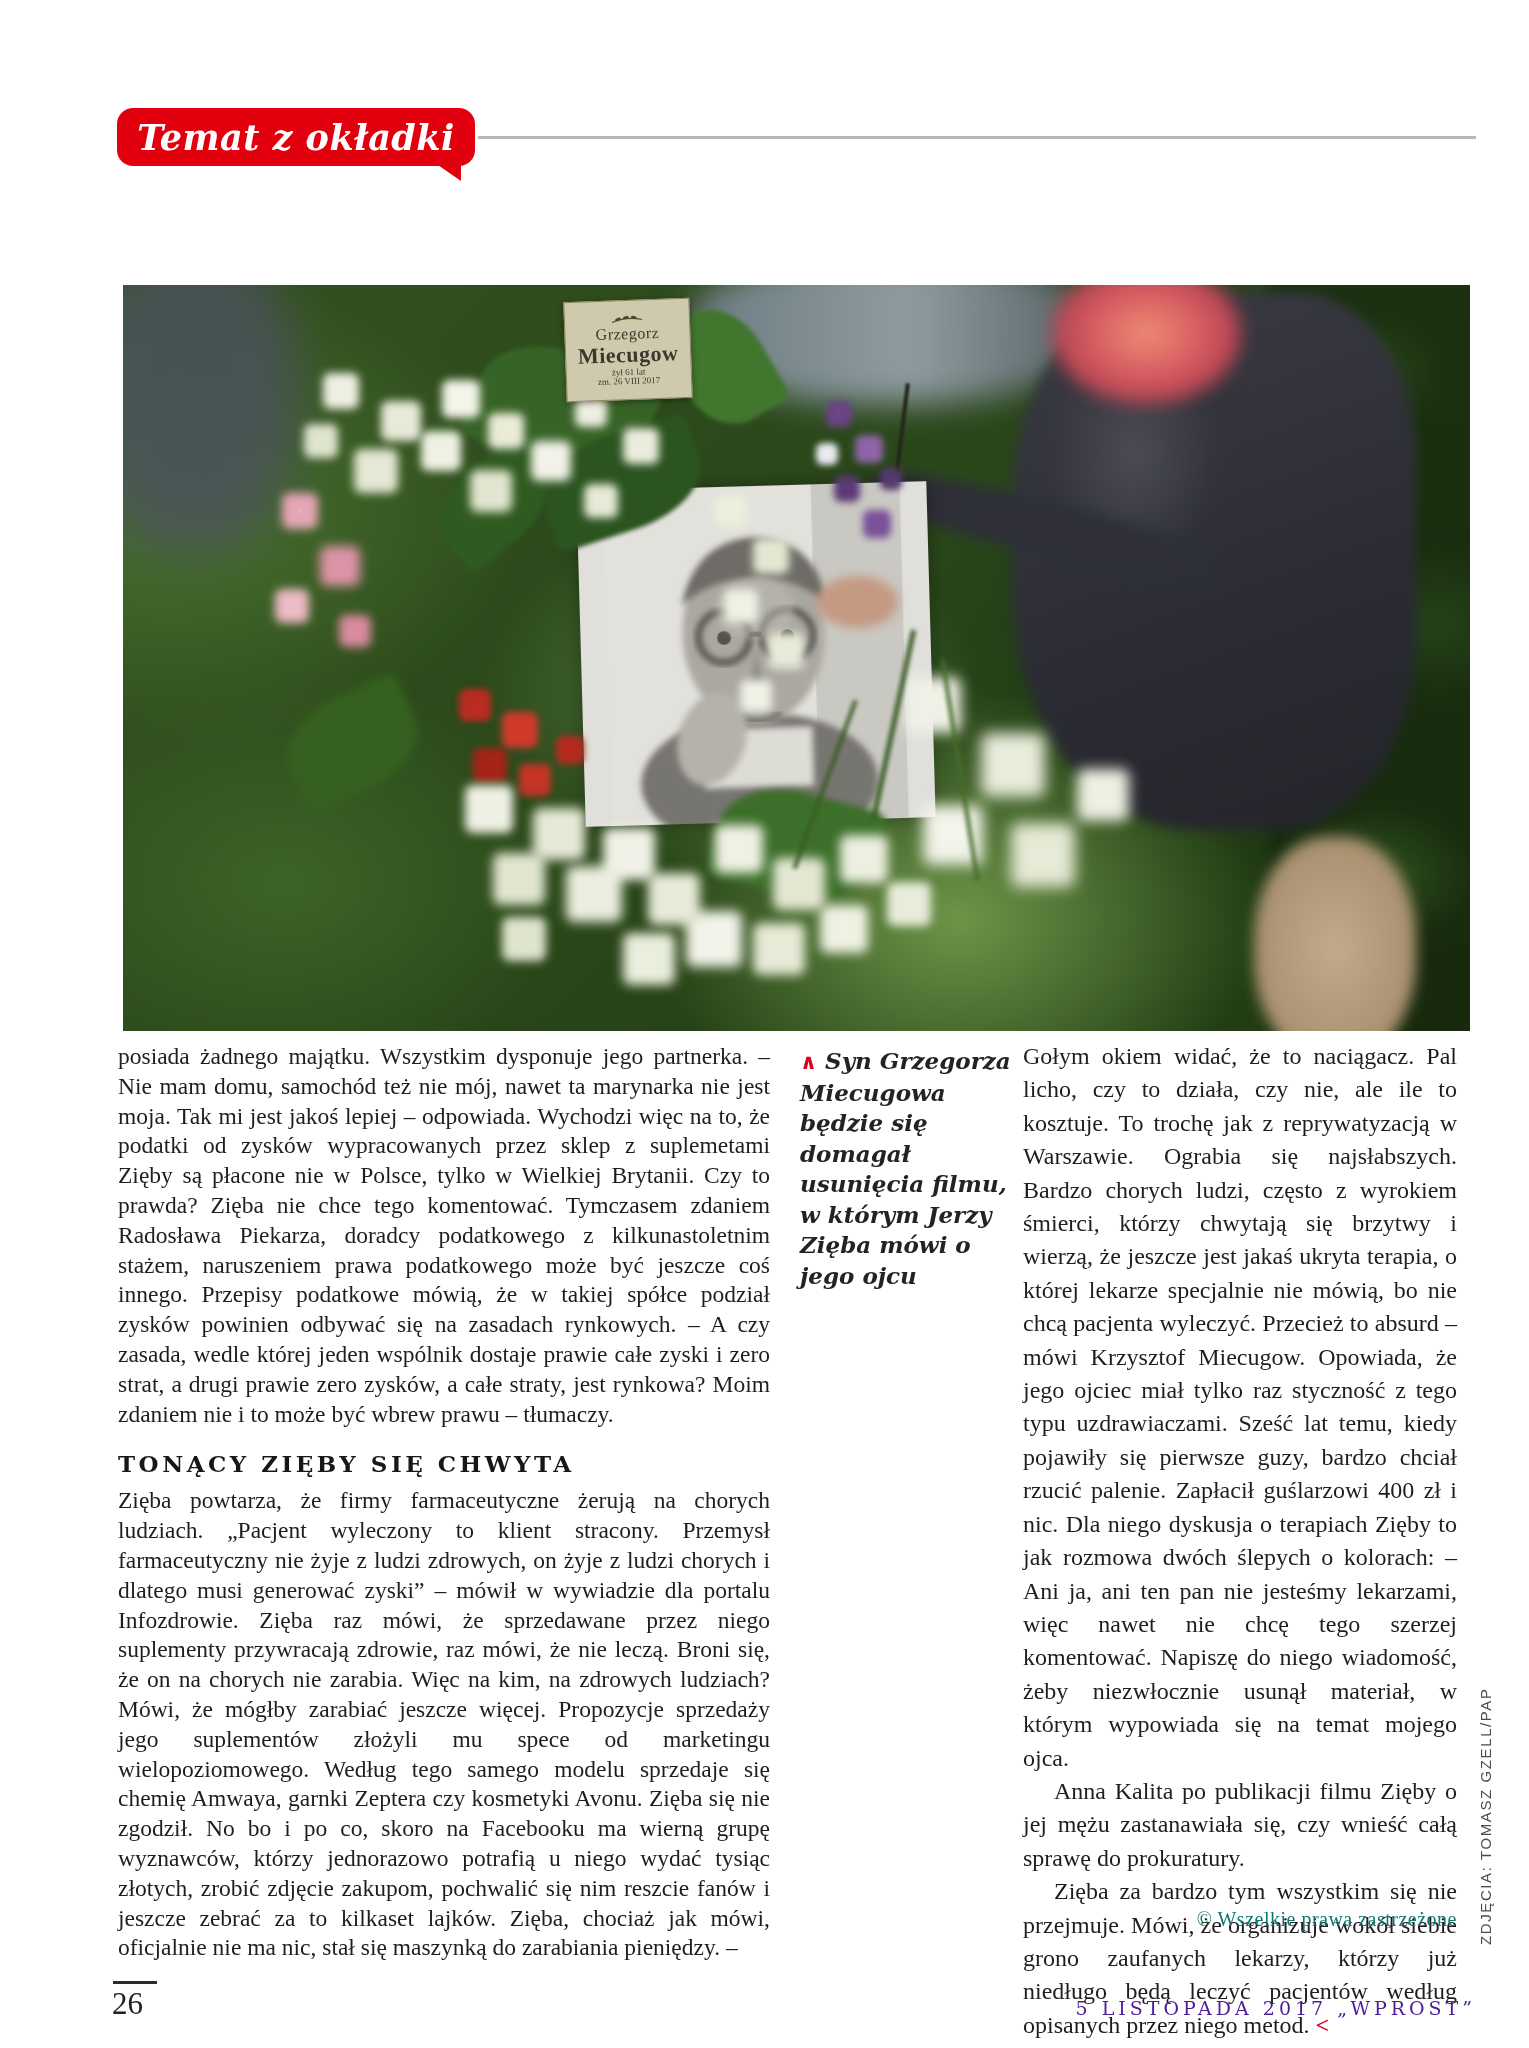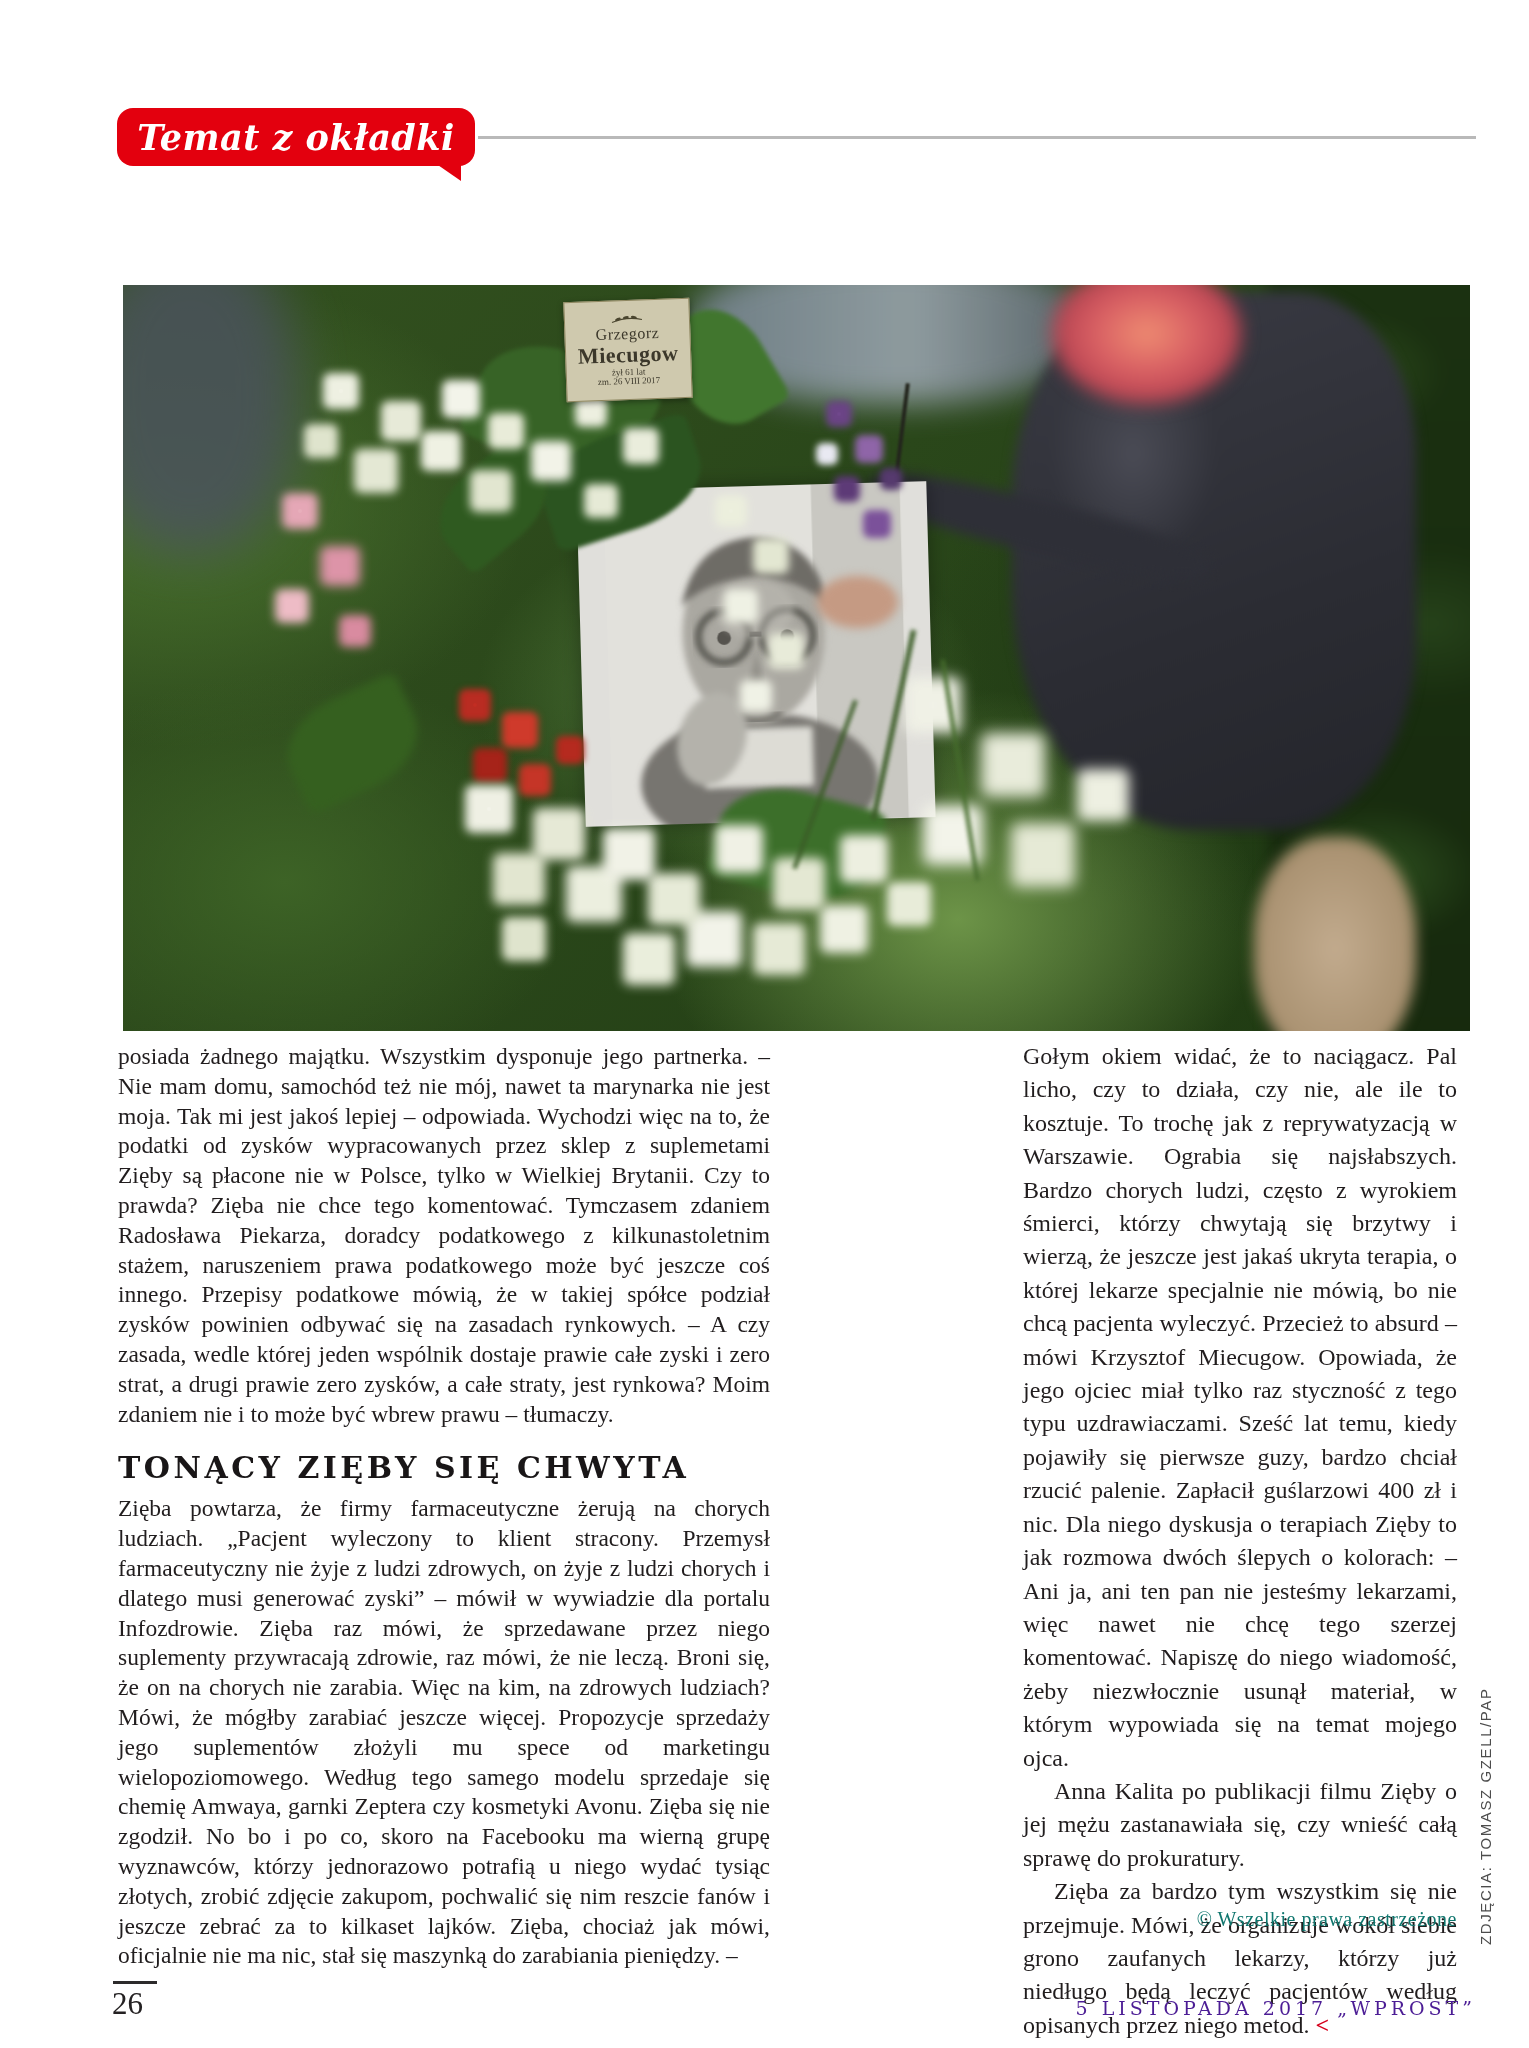--- a/index.html
+++ b/index.html
@@ -102,21 +102,21 @@
      color:#3c382b;text-align:center;line-height:1.05;}
   .plaque .orn{position:static;width:34px;height:10px;display:block;margin-bottom:2px;}
   .plaque .n1{position:static;font-size:16px;letter-spacing:.5px;}
   .plaque .n2{position:static;font-size:22px;font-weight:bold;letter-spacing:.5px;}
   .plaque .s1{position:static;font-size:9px;margin-top:2px;}
   .plaque .s2{position:static;font-size:9px;}
 
   
   .left-col{position:absolute;left:118px;top:1042px;width:652px;}
   .left-col p{margin:0;font-size:23.5px;line-height:29.8px;text-align:justify;}
-  .left-col h3{margin:21px 0 9px 0;font-family:"DejaVu Serif",serif;font-size:30px;
+  .left-col h3{margin:21px 0 9px 0;font-family:"DejaVu Serif",serif;font-size:23px;
      font-weight:bold;letter-spacing:3.5px;color:#191617;}
   .cap-col{position:absolute;left:800px;top:1046px;width:216px;}
   .cap-col p{margin:0;font-family:"DejaVu Serif",serif;font-style:italic;font-weight:bold;
      font-size:23px;line-height:30.5px;color:#262223;}
   .cap-caret{color:#d6001c;font-family:"DejaVu Sans",sans-serif;font-style:normal;font-size:21px;}
   .right-col{position:absolute;left:1023px;top:1040px;width:434px;}
   .right-col p{margin:0;font-size:24px;line-height:33.4px;text-align:justify;}
   .right-col p.ind{text-indent:31px;}
   .end-mark{color:#d6001c;font-weight:bold;}
   .rights{position:absolute;left:1023px;top:1908px;width:434px;text-align:right;
@@ -209,20 +209,26 @@
       <span class="s2">zm. 26 VIII 2017</span>
     </div>
   </div>
 
   <div class="left-col">
     <p>posiada żadnego majątku. Wszystkim dysponuje jego partnerka. – Nie mam domu, samochód też nie mój, nawet ta marynarka nie jest moja. Tak mi jest jakoś lepiej – odpowiada. Wychodzi więc na to, że podatki od zysków wypracowanych przez sklep z suplemetami Zięby są płacone nie w Polsce, tylko w Wielkiej Brytanii. Czy to prawda? Zięba nie chce tego komentować. Tymczasem zdaniem Radosława Piekarza, doradcy podatkowego z kilkunastoletnim stażem, naruszeniem prawa podatkowego może być jeszcze coś innego. Przepisy podatkowe mówią, że w takiej spółce podział zysków powinien odbywać się na zasadach rynkowych. – A czy zasada, wedle której jeden wspólnik dostaje prawie całe zyski i zero strat, a drugi prawie zero zysków, a całe straty, jest rynkowa? Moim zdaniem nie i to może być wbrew prawu – tłumaczy.</p>
     <h3>TONĄCY ZIĘBY SIĘ CHWYTA</h3>
     <p>Zięba powtarza, że firmy farmaceutyczne żerują na chorych ludziach. „Pacjent wyleczony to klient stracony. Przemysł farmaceutyczny nie żyje z ludzi zdrowych, on żyje z ludzi chorych i dlatego musi generować zyski” – mówił w wywiadzie dla portalu Infozdrowie. Zięba raz mówi, że sprzedawane przez niego suplementy przywracają zdrowie, raz mówi, że nie leczą. Broni się, że on na chorych nie zarabia. Więc na kim, na zdrowych ludziach? Mówi, że mógłby zarabiać jeszcze więcej. Propozycje sprzedaży jego suplementów złożyli mu spece od marketingu wielopoziomowego. Według tego samego modelu sprzedaje się chemię Amwaya, garnki Zeptera czy kosmetyki Avonu. Zięba się nie zgodził. No bo i po co, skoro na Facebooku ma wierną grupę wyznawców, którzy jednorazowo potrafią u niego wydać tysiąc złotych, zrobić zdjęcie zakupom, pochwalić się nim reszcie fanów i jeszcze zebrać za to kilkaset lajków. Zięba, chociaż jak mówi, oficjalnie nie ma nic, stał się maszynką do zarabiania pieniędzy. –</p>
   </div>
 
+  <div class="cap-col">
+    <p>
+      <span class="cap-caret">∧</span>
+      <span>Syn Grzegorza Miecugowa będzie się domagał usunięcia filmu, w którym Jerzy Zięba mówi o jego ojcu</span>
+    </p>
+  </div>
 
   <div class="right-col">
     <p>Gołym okiem widać, że to naciągacz. Pal licho, czy to działa, czy nie, ale ile to kosztuje. To trochę jak z reprywatyzacją w Warszawie. Ograbia się najsłabszych. Bardzo chorych ludzi, często z wyrokiem śmierci, którzy chwytają się brzytwy i wierzą, że jeszcze jest jakaś ukryta terapia, o której lekarze specjalnie nie mówią, bo nie chcą pacjenta wyleczyć. Przecież to absurd – mówi Krzysztof Miecugow. Opowiada, że jego ojciec miał tylko raz styczność z tego typu uzdrawiaczami. Sześć lat temu, kiedy pojawiły się pierwsze guzy, bardzo chciał rzucić palenie. Zapłacił guślarzowi 400 zł i nic. Dla niego dyskusja o terapiach Zięby to jak rozmowa dwóch ślepych o kolorach: – Ani ja, ani ten pan nie jesteśmy lekarzami, więc nawet nie chcę tego szerzej komentować. Napiszę do niego wiadomość, żeby niezwłocznie usunął materiał, w którym wypowiada się na temat mojego ojca.</p>
     <p class="ind">Anna Kalita po publikacji filmu Zięby o jej mężu zastanawiała się, czy wnieść całą sprawę do prokuratury.</p>
     <p class="ind"><span>Zięba za bardzo tym wszystkim się nie przejmuje. Mówi, że organizuje wokół siebie grono zaufanych lekarzy, którzy już niedługo będą leczyć pacjentów według opisanych przez niego metod.</span> <span class="end-mark">&lt;</span></p>
   </div>
 
   <div class="rights">© Wszelkie prawa zastrzeżone</div>
   <div class="photo-credit">ZDJĘCIA: TOMASZ GZELL/PAP</div>
 

